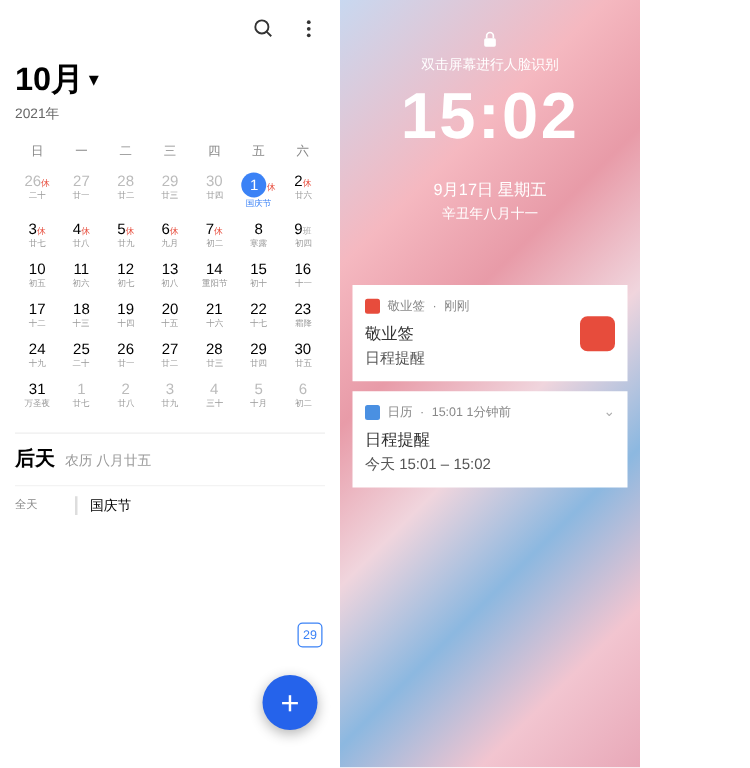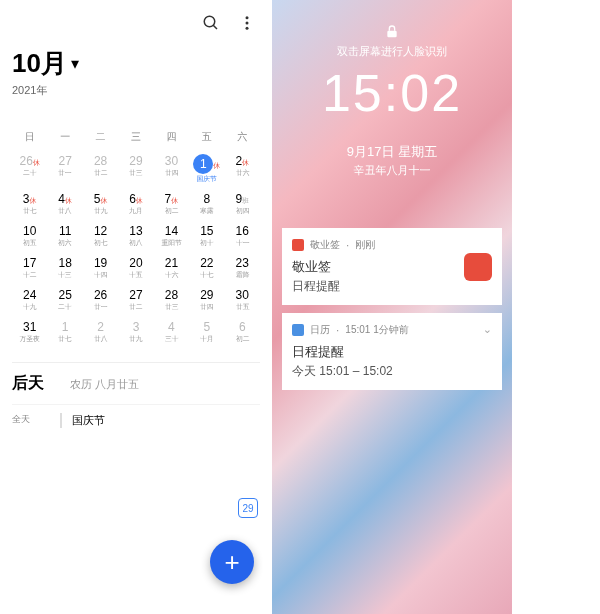--- a/index.html
+++ b/index.html
@@ -3,44 +3,44 @@
 <meta charset="utf-8">
 <style>
 *{margin:0;padding:0;box-sizing:border-box;font-family:-apple-system,sans-serif}
 body{display:flex;width:600px;height:614px;overflow:hidden}
 .left{width:272px;background:#fff;padding:8px 12px;position:relative}
 .right{width:240px;background:linear-gradient(135deg,#c8d8f0 0%,#f5b8c0 25%,#e89ba8 40%,#f0d5dd 55%,#8cb8e0 70%,#f2c5d0 85%,#e8a8b8 100%);position:relative;color:#fff}
 .topbar{display:flex;justify-content:flex-end;gap:18px;padding:6px 4px}
 .icon{width:18px;height:18px;display:inline-block}
 .month-row{display:flex;align-items:center;gap:4px;margin-top:8px}
 .month{font-size:26px;font-weight:700}
-.year{font-size:11px;color:#666;margin-top:2px;margin-bottom:26px}
+.year{font-size:11px;color:#666;margin-top:2px;margin-bottom:10px}
 .weekdays,.week{display:grid;grid-template-columns:repeat(7,1fr);text-align:center}
 .weekdays{font-size:10px;color:#888;padding:6px 0}
 .week{padding:2px 0}
 .day{padding:2px 0;font-size:12px;line-height:1.2}
 .day .n{font-weight:500}
 .day .l{font-size:8px;color:#999;transform:scale(0.85);display:block}
 .day.dim .n{color:#bbb}
 .day.today .n{background:#3b82f6;color:#fff;border-radius:50%;width:20px;height:20px;display:inline-flex;align-items:center;justify-content:center}
 .day.today .l{color:#3b82f6}
 .day .sub{font-size:7px;color:#aaa}
 .sub.rest{color:#e74c3c}
 .agenda{margin-top:14px;border-top:1px solid #eee;padding-top:10px}
-.ag-head{display:flex;align-items:baseline;gap:26px;margin-bottom:10px}
+.ag-head{display:flex;align-items:baseline;gap:8px;margin-bottom:10px}
 .ag-title{font-size:16px;font-weight:700}
 .ag-sub{font-size:11px;color:#999}
 .ag-row{display:flex;align-items:center;font-size:11px;padding:8px 0;border-top:1px solid #f3f3f3}
 .ag-time{width:48px;color:#888;font-size:9px;line-height:1.3}
 .ag-bar{width:2px;background:#ddd;align-self:stretch;margin-right:10px}
 .badge{position:absolute;right:14px;top:498px;width:20px;height:20px;border:1px solid #3b82f6;border-radius:4px;color:#3b82f6;font-size:10px;display:flex;align-items:center;justify-content:center}
 .fab{position:absolute;right:18px;bottom:30px;width:44px;height:44px;border-radius:50%;background:#2563eb;color:#fff;display:flex;align-items:center;justify-content:center;font-size:26px;box-shadow:0 3px 10px rgba(0,0,0,.3)}
 .lock-head{text-align:center;padding-top:24px}
 .lock-tip{font-size:11px;margin-top:4px}
-.clock{font-size:52px;font-weight:400;letter-spacing:2px;margin-top:4px}
+.clock{font-size:52px;font-weight:700;letter-spacing:2px;margin-top:4px}
 .date{font-size:13px;margin-top:20px}
 .lunar{font-size:11px;margin-top:2px}
 .notif{background:#fff;color:#333;border-radius:0;margin:8px 10px;padding:10px;font-size:11px;position:relative}
 .notif-head{display:flex;align-items:center;gap:6px;font-size:10px;color:#888}
 .notif-title{font-size:13px;margin-top:6px}
 .notif-body{font-size:12px;margin-top:2px;color:#555}
 .notif-icon{width:28px;height:28px;background:#e74c3c;border-radius:6px;position:absolute;right:10px;top:50%;transform:translateY(-50%)}
 .chev{position:absolute;right:10px;top:10px;color:#aaa}
 .app-ico{width:12px;height:12px;background:#e74c3c;border-radius:2px}
 .cal-ico{width:12px;height:12px;background:#4a90e2;border-radius:2px}

